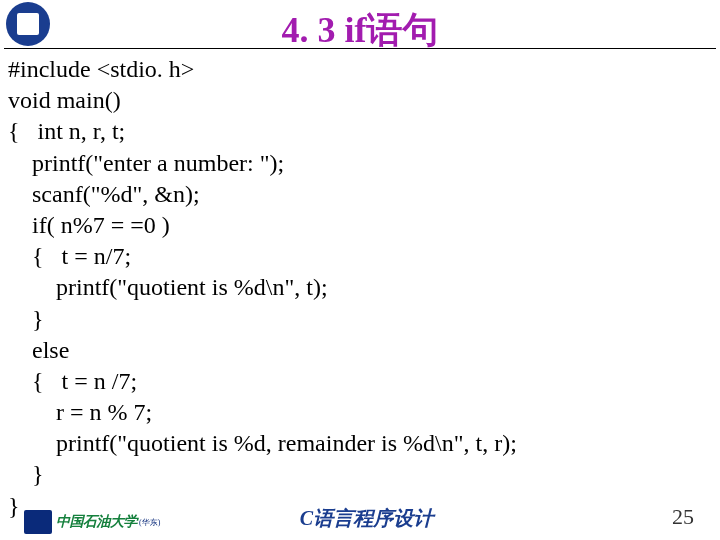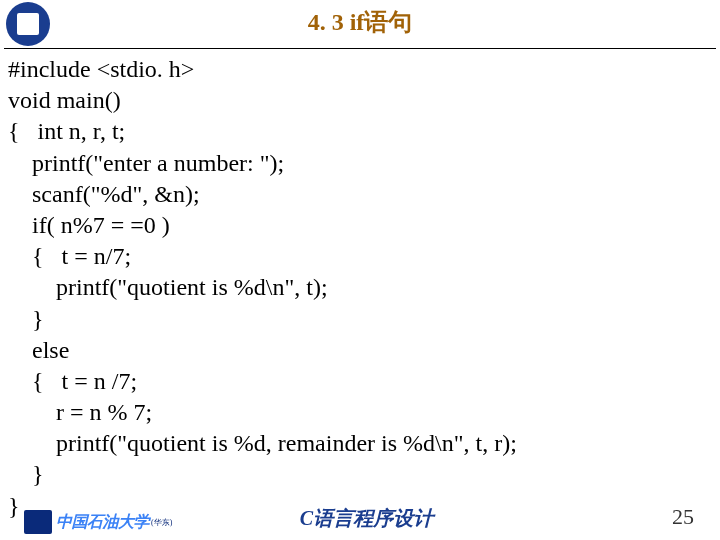--- a/index.html
+++ b/index.html
@@ -1,27 +1,27 @@
 <!DOCTYPE html>
 <html><head>
 <meta charset="utf-8">
 <style>
   * { margin: 0; padding: 0; box-sizing: border-box; }
   html, body { width: 720px; height: 540px; font-family: "Times New Roman", serif; background: #fff; position: relative; }
   .slide { width: 720px; height: 540px; position: relative; }
   .top-logo { position: absolute; top: 2px; left: 6px; width: 44px; height: 44px; }
   .ringed { width: 44px; height: 44px; border-radius: 50%; background: #1a3d8f; display: flex; align-items: center; justify-content: center; }
   .ringed-inner { width: 22px; height: 22px; background: #fff; border-radius: 2px; display: block; }
-  .title { position: absolute; top: 6px; left: 0; right: 0; text-align: center; font-size: 24px; font-weight: bold; color: #a16207; }
+  .title { position: absolute; top: 6px; left: 0; right: 0; text-align: center; font-size: 36px; font-weight: bold; color: #a21caf; }
   .hr { position: absolute; top: 48px; left: 4px; right: 4px; height: 1px; background: #000; }
   .code { position: absolute; top: 54px; left: 8px; right: 8px; font-size: 24px; line-height: 1.3; white-space: pre; font-family: Liberation Serif, serif; color: #000; }
   .footer { position: absolute; bottom: 0; left: 0; right: 0; height: 36px; display: flex; align-items: center; }
   .footer-logo { position: absolute; left: 24px; bottom: 6px; display: flex; align-items: center; }
   .cup-mark { width: 28px; height: 24px; background: #0a2a7a; border-radius: 2px; margin-right: 4px; }
-  .cup-text { font-size: 16px; color: #3b82f6; font-weight: bold; font-style: italic; letter-spacing: -0.5px; }
+  .cup-text { font-size: 14px; color: #15803d; font-weight: bold; font-style: italic; letter-spacing: -0.5px; }
   .cup-sub { font-size: 8px; color: #0a2a7a; margin-left: 2px; }
   .footer-center { position: absolute; left: 0; right: 16px; bottom: 8px; text-align: center; font-size: 20px; font-weight: bold; font-style: italic; color: #1a3d8f; margin-left: 29px; }
   .pagenum { position: absolute; right: 26px; bottom: 10px; font-size: 22px; color: #333; }
 </style>
 </head>
 <body>
 
 <div class="slide">
 
   <div class="top-logo">

